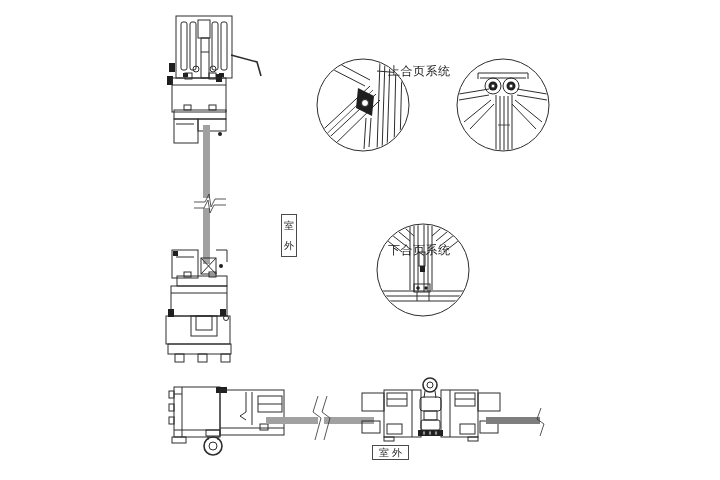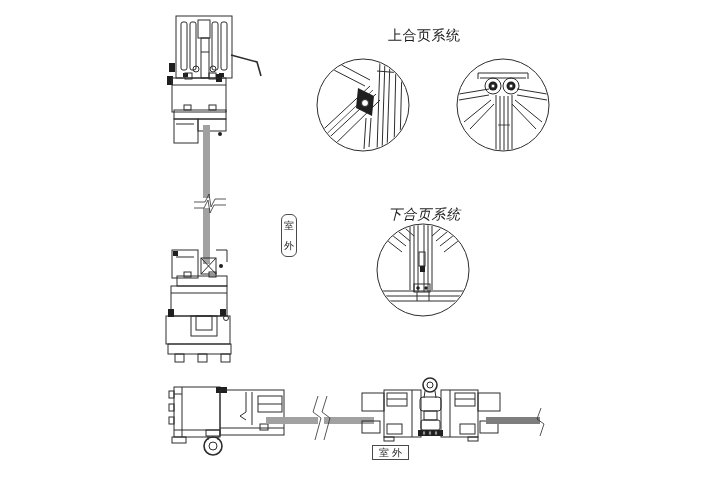--- a/index.html
+++ b/index.html
@@ -13,27 +13,27 @@
   svg.drawing { position:absolute; left:0; top:0; }
   
   .ln  { fill:none; stroke-width:1; }
   .ln2 { fill:none; stroke-width:1.6; }
   .thin{ fill:none; stroke-width:0.8; }
   .dk  { fill:#1f1f1f; stroke:none; }
   .wh  { fill:#ffffff; }
   .gl  { stroke:none; }
   
   .lbl { position:absolute; color:#1a1a1a; }
-  .title { font-size:14px; letter-spacing:0.5px; white-space:nowrap; }
+  .title { font-size:12px; letter-spacing:0.5px; white-space:nowrap;margin-top:36px; }
   .title-upper { left:388px; top:27px; }
-  .title-lower { left:388px; top:206px;font-style:italic; }
+  .title-lower { left:388px; top:206px; }
   .box-lbl { border:1px solid #4a4a4a; text-align:center; background:#fff; }
   .outdoor-v {
     left:281px; top:214px; width:16px; height:43px;
-    font-size:10px; line-height:20px; word-break:break-all; padding-top:1px;border-radius:6px;
+    font-size:10px; line-height:20px; word-break:break-all; padding-top:1px;
   }
   .outdoor-h {
     left:372px; top:445px; width:37px; height:15px;
     font-size:10px; line-height:13px; white-space:nowrap;
   }
 </style>
 </head>
 <body>
 
 <svg class="drawing" width="720" height="480" viewBox="0 0 720 480" stroke="#2d2d2d">

